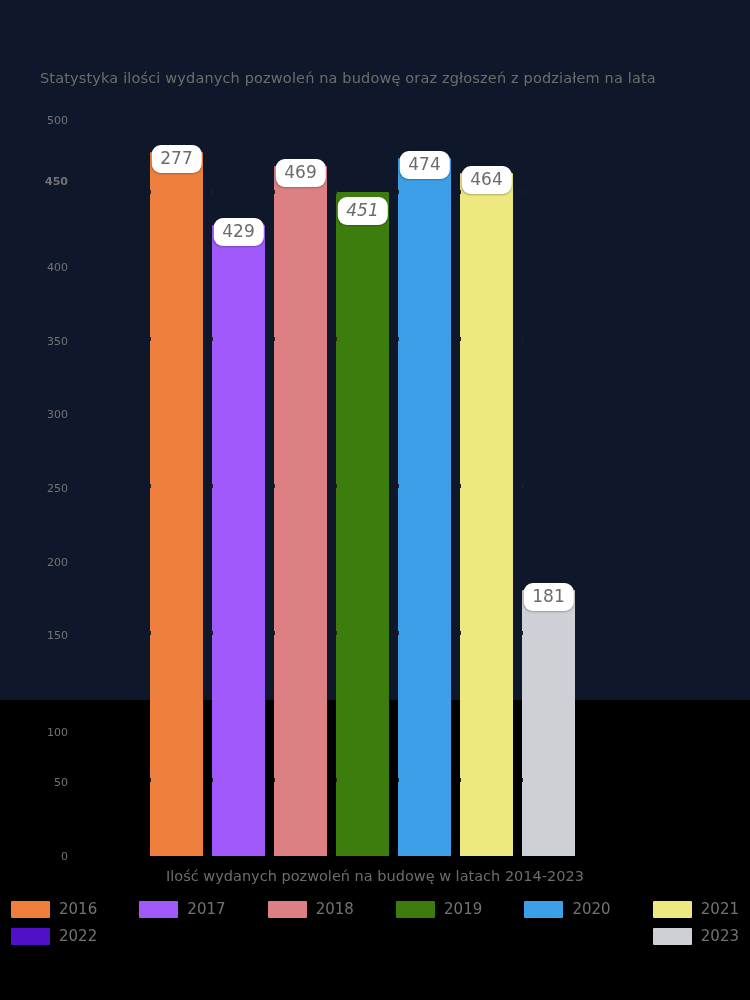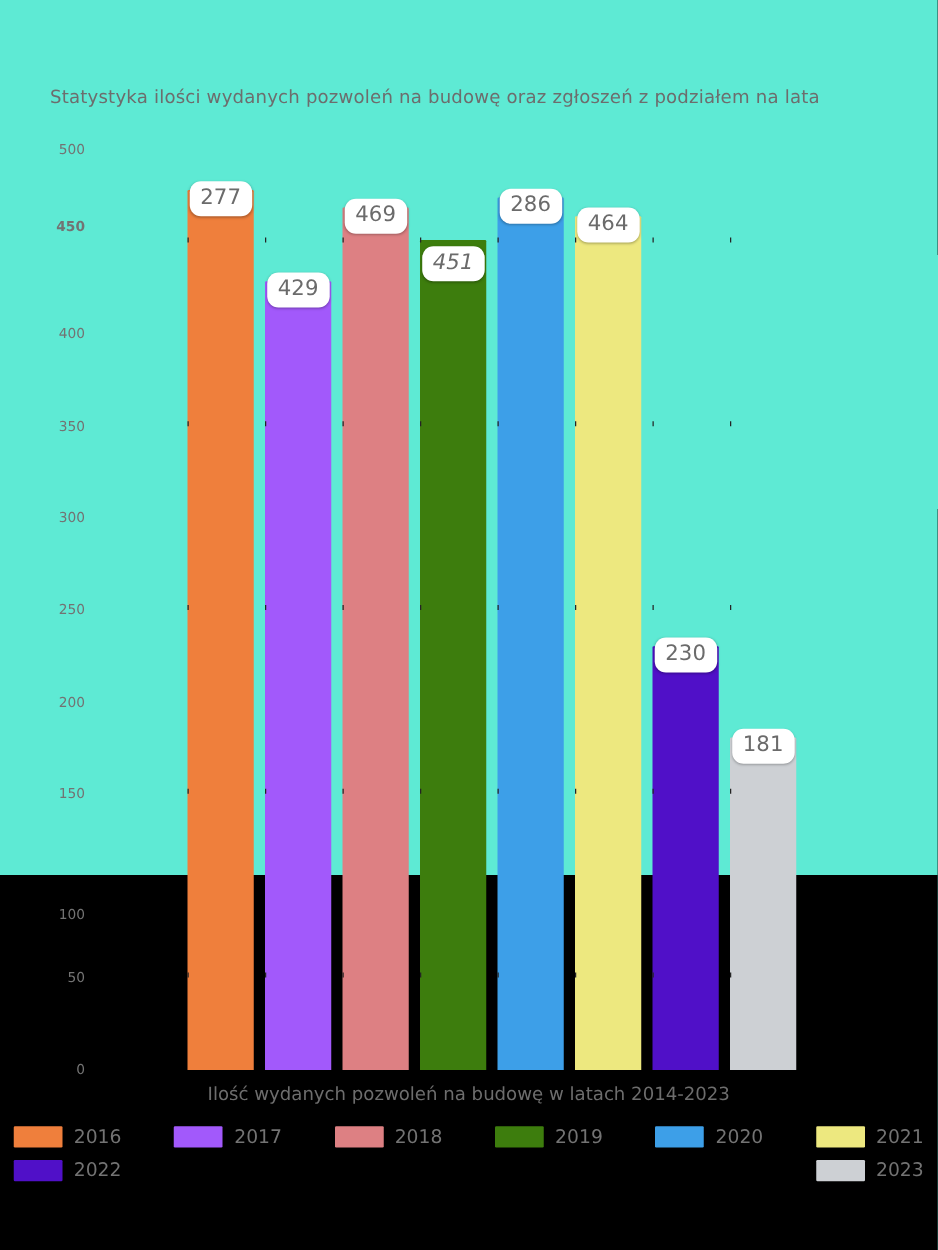--- a/index.html
+++ b/index.html
@@ -14,21 +14,21 @@
     font-family: "DejaVu Sans", sans-serif;
     color: #6b6b6b;
     position: relative;
   }
 
   #chart-root {
     position: absolute;
     left: 0; top: 0;
     width: 750px;
     height: 700px;
-    background: #5eead4;
+    background: #0f172a;
   }
 
   
   #chart-title {
     position: absolute;
     left: 40px;
     top: 70px;
     width: 690px;
     font-size: 14.5px;
     letter-spacing: 0.15px;
@@ -203,39 +203,30 @@
           <div class="bar-tick" style="bottom: 662.4px;"></div>
           <div class="value-box" style="bottom: 631px; font-style: italic;">451</div>
         </div>
         <div class="bar-slot">
           <div class="bar" style="height: 697.728px; background: rgb(61, 159, 232);"></div>
           <div class="bar-tick" style="bottom: 73.6px;"></div>
           <div class="bar-tick" style="bottom: 220.8px;"></div>
           <div class="bar-tick" style="bottom: 368px;"></div>
           <div class="bar-tick" style="bottom: 515.2px;"></div>
           <div class="bar-tick" style="bottom: 662.4px;"></div>
-          <div class="value-box" style="bottom: 676.728px;">286</div>
+          <div class="value-box" style="bottom: 676.728px;">474</div>
         </div>
         <div class="bar-slot">
           <div class="bar" style="height: 683.008px; background: rgb(237, 232, 127);"></div>
           <div class="bar-tick" style="bottom: 73.6px;"></div>
           <div class="bar-tick" style="bottom: 220.8px;"></div>
           <div class="bar-tick" style="bottom: 368px;"></div>
           <div class="bar-tick" style="bottom: 515.2px;"></div>
           <div class="bar-tick" style="bottom: 662.4px;"></div>
           <div class="value-box" style="bottom: 662.008px;">464</div>
-        </div>
-        <div class="bar-slot">
-          <div class="bar" style="height: 338.56px; background: rgb(80, 16, 200);"></div>
-          <div class="bar-tick" style="bottom: 73.6px;"></div>
-          <div class="bar-tick" style="bottom: 220.8px;"></div>
-          <div class="bar-tick" style="bottom: 368px;"></div>
-          <div class="bar-tick" style="bottom: 515.2px;"></div>
-          <div class="bar-tick" style="bottom: 662.4px;"></div>
-          <div class="value-box" style="bottom: 317.56px;">230</div>
         </div>
         <div class="bar-slot">
           <div class="bar" style="height: 266.432px; background: rgb(205, 208, 212);"></div>
           <div class="bar-tick" style="bottom: 73.6px;"></div>
           <div class="bar-tick" style="bottom: 220.8px;"></div>
           <div class="bar-tick" style="bottom: 368px;"></div>
           <div class="bar-tick" style="bottom: 515.2px;"></div>
           <div class="bar-tick" style="bottom: 662.4px;"></div>
           <div class="value-box" style="bottom: 245.432px;">181</div>
         </div>

